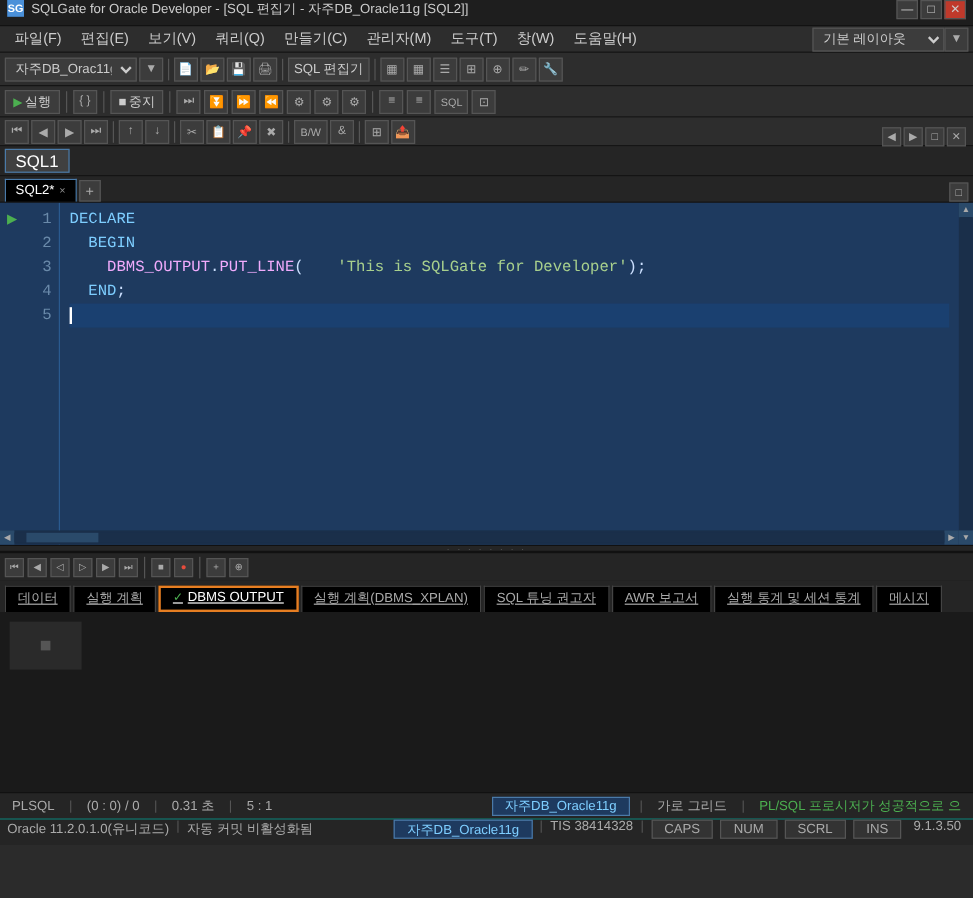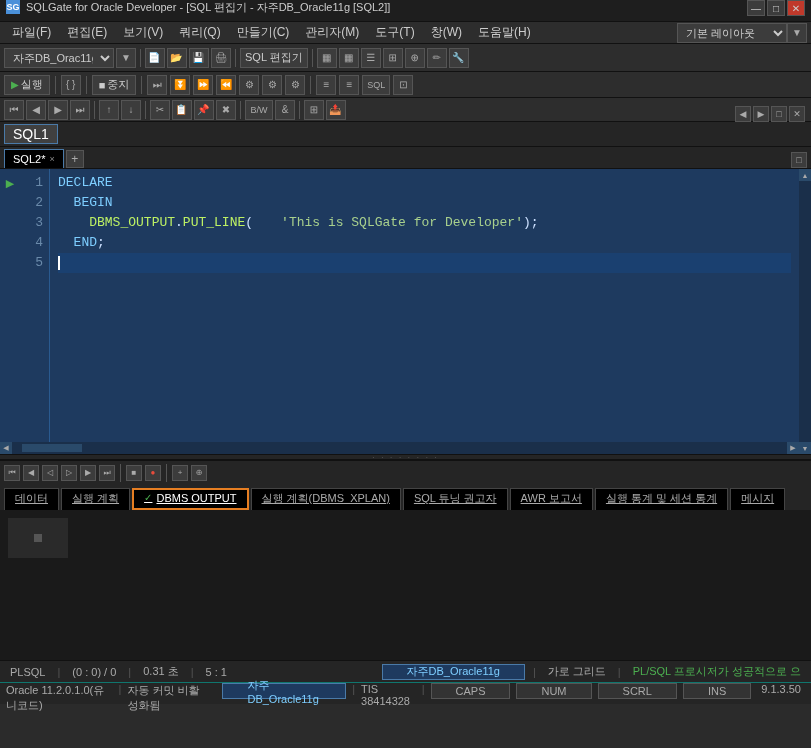--- a/index.html
+++ b/index.html
@@ -202,21 +202,21 @@
       padding: 4px 8px;
       font-family: 'Courier New', monospace;
       font-size: 13px;
       line-height: 20px;
       color: #cce0ff;
       position: relative;
     }
     .code-line { display: flex; align-items: center; height: 20px; }
     .code-line.cursor-line { background: #1a4070; }
     .kw { color: #7eceff; }
-    .fn { color: #bef264; }
+    .fn { color: #f0abfc; }
     .str { color: #a8d08d; margin-left: 28px; }
     .punct { color: #cce0ff; }
 
     
     #editor-scrollbar {
       width: 12px;
       background: #1a2f4a;
       display: flex;
       flex-direction: column;
       align-items: center;
@@ -325,21 +325,21 @@
       padding: 0 6px;
       gap: 8px;
       font-size: 11px;
       color: #aaa;
     }
     .status-item { padding: 0 4px; }
     .status-sep { color: #555; }
     .status-badge {
       background: #333;
       border: 1px solid #555;
-      padding: 0 24px;
+      padding: 0 10px;
       font-size: 11px;
       height: 16px;
       display: flex; align-items: center;
     }
     .status-badge.db-badge {
       background: #1e3a5f;
       color: #7eceff;
       border-color: #4a7aa8;
     }
     .status-success { color: #4caf50; }

